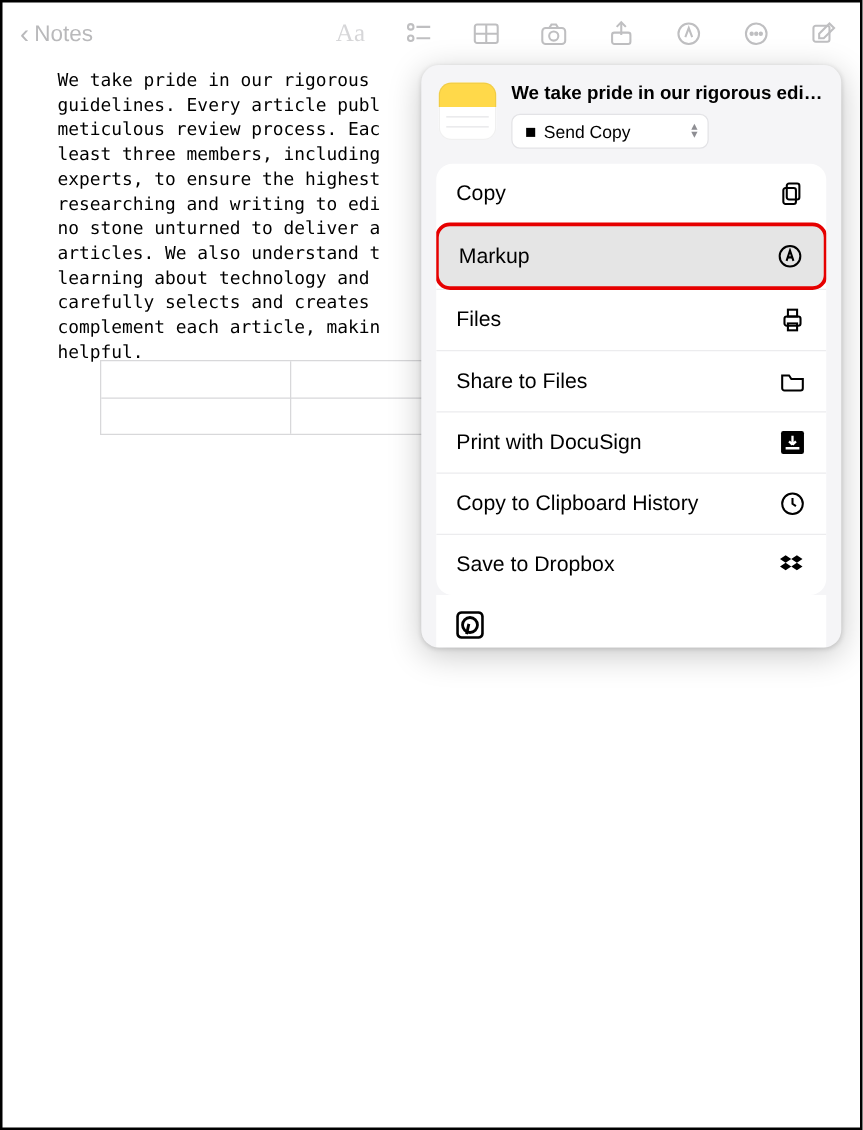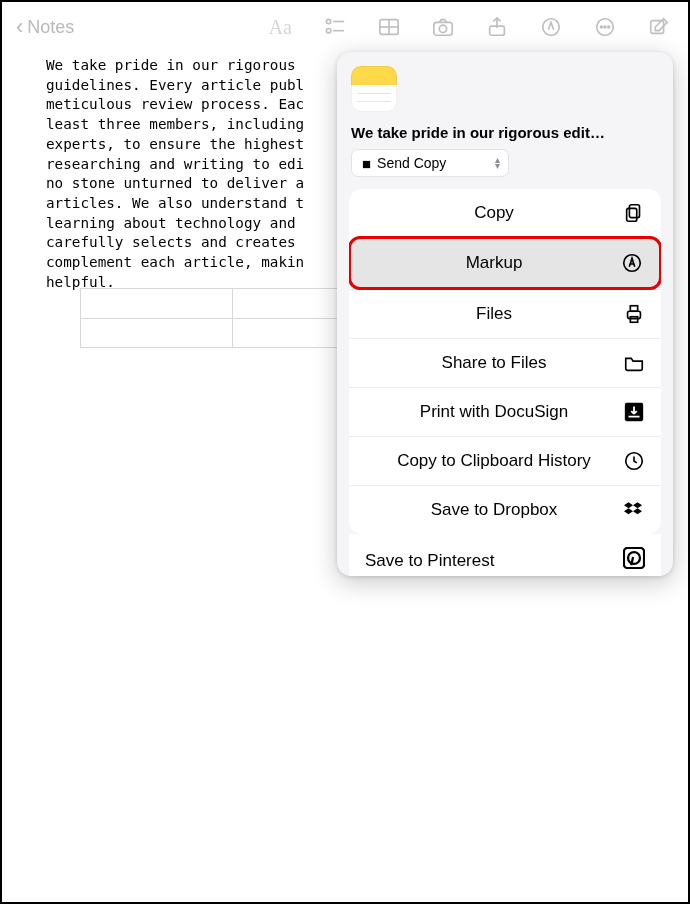--- a/index.html
+++ b/index.html
@@ -97,21 +97,20 @@
     background: #f5f5f7;
     border-radius: 14px;
     box-shadow: 0 6px 26px rgba(0,0,0,0.22), 0 1px 4px rgba(0,0,0,0.14);
     overflow: hidden;
   }
   .sheet-header {
     display: flex;
     align-items: flex-start;
     gap: 12px;
     padding: 14px 14px 12px 14px;
-    flex-direction: column;
   }
   .app-icon {
     width: 46px;
     height: 46px;
     border-radius: 10px;
     background: linear-gradient(#ffd94a 0%, #ffd94a 42%, #ffffff 42%, #ffffff 100%);
     box-shadow: 0 0 0 1px rgba(0,0,0,0.06) inset;
     flex-shrink: 0;
     position: relative;
   }
@@ -166,21 +165,20 @@
     flex-direction: column;
     line-height: 0.6;
   }
 
   
   .actions {
     margin: 0 12px 12px 12px;
     background: #ffffff;
     border-radius: 13px;
     overflow: hidden;
-    text-align: center;
   }
   .action {
     display: flex;
     align-items: center;
     justify-content: space-between;
     padding: 13px 16px;
     font-size: 17px;
     color: #000;
     border-top: 1px solid #ececee;
     position: relative;
@@ -355,21 +353,20 @@
       <span class="label">Save to Dropbox</span>
       <span class="ic">
         <svg class="iconfill" viewBox="0 0 24 24" width="20" height="20">
             <path d="M6 3l6 4-6 4-6-4zM18 3l6 4-6 4-6-4zM6 11l6 4-6 4-6-4zM18 11l6 4-6 4-6-4z" transform="translate(-0,0) scale(0.9)"></path>
           </svg>
       </span>
     </div>
   </div>
 
   <div class="bottom-fade-row">
-    <span class="label">Save to Pinterest</span>
     <span class="ic">
       <svg viewBox="0 0 24 24" width="22" height="22">
           <rect x="1" y="1" width="22" height="22" rx="4" fill="none" stroke="#000" stroke-width="2.5"></rect>
           <circle cx="12" cy="12" r="6.5" fill="none" stroke="#000" stroke-width="2.5"></circle>
           <path d="M11 11l-2 9" stroke="#000" stroke-width="2.5"></path>
         </svg>
     </span>
   </div>
 </div>
 

